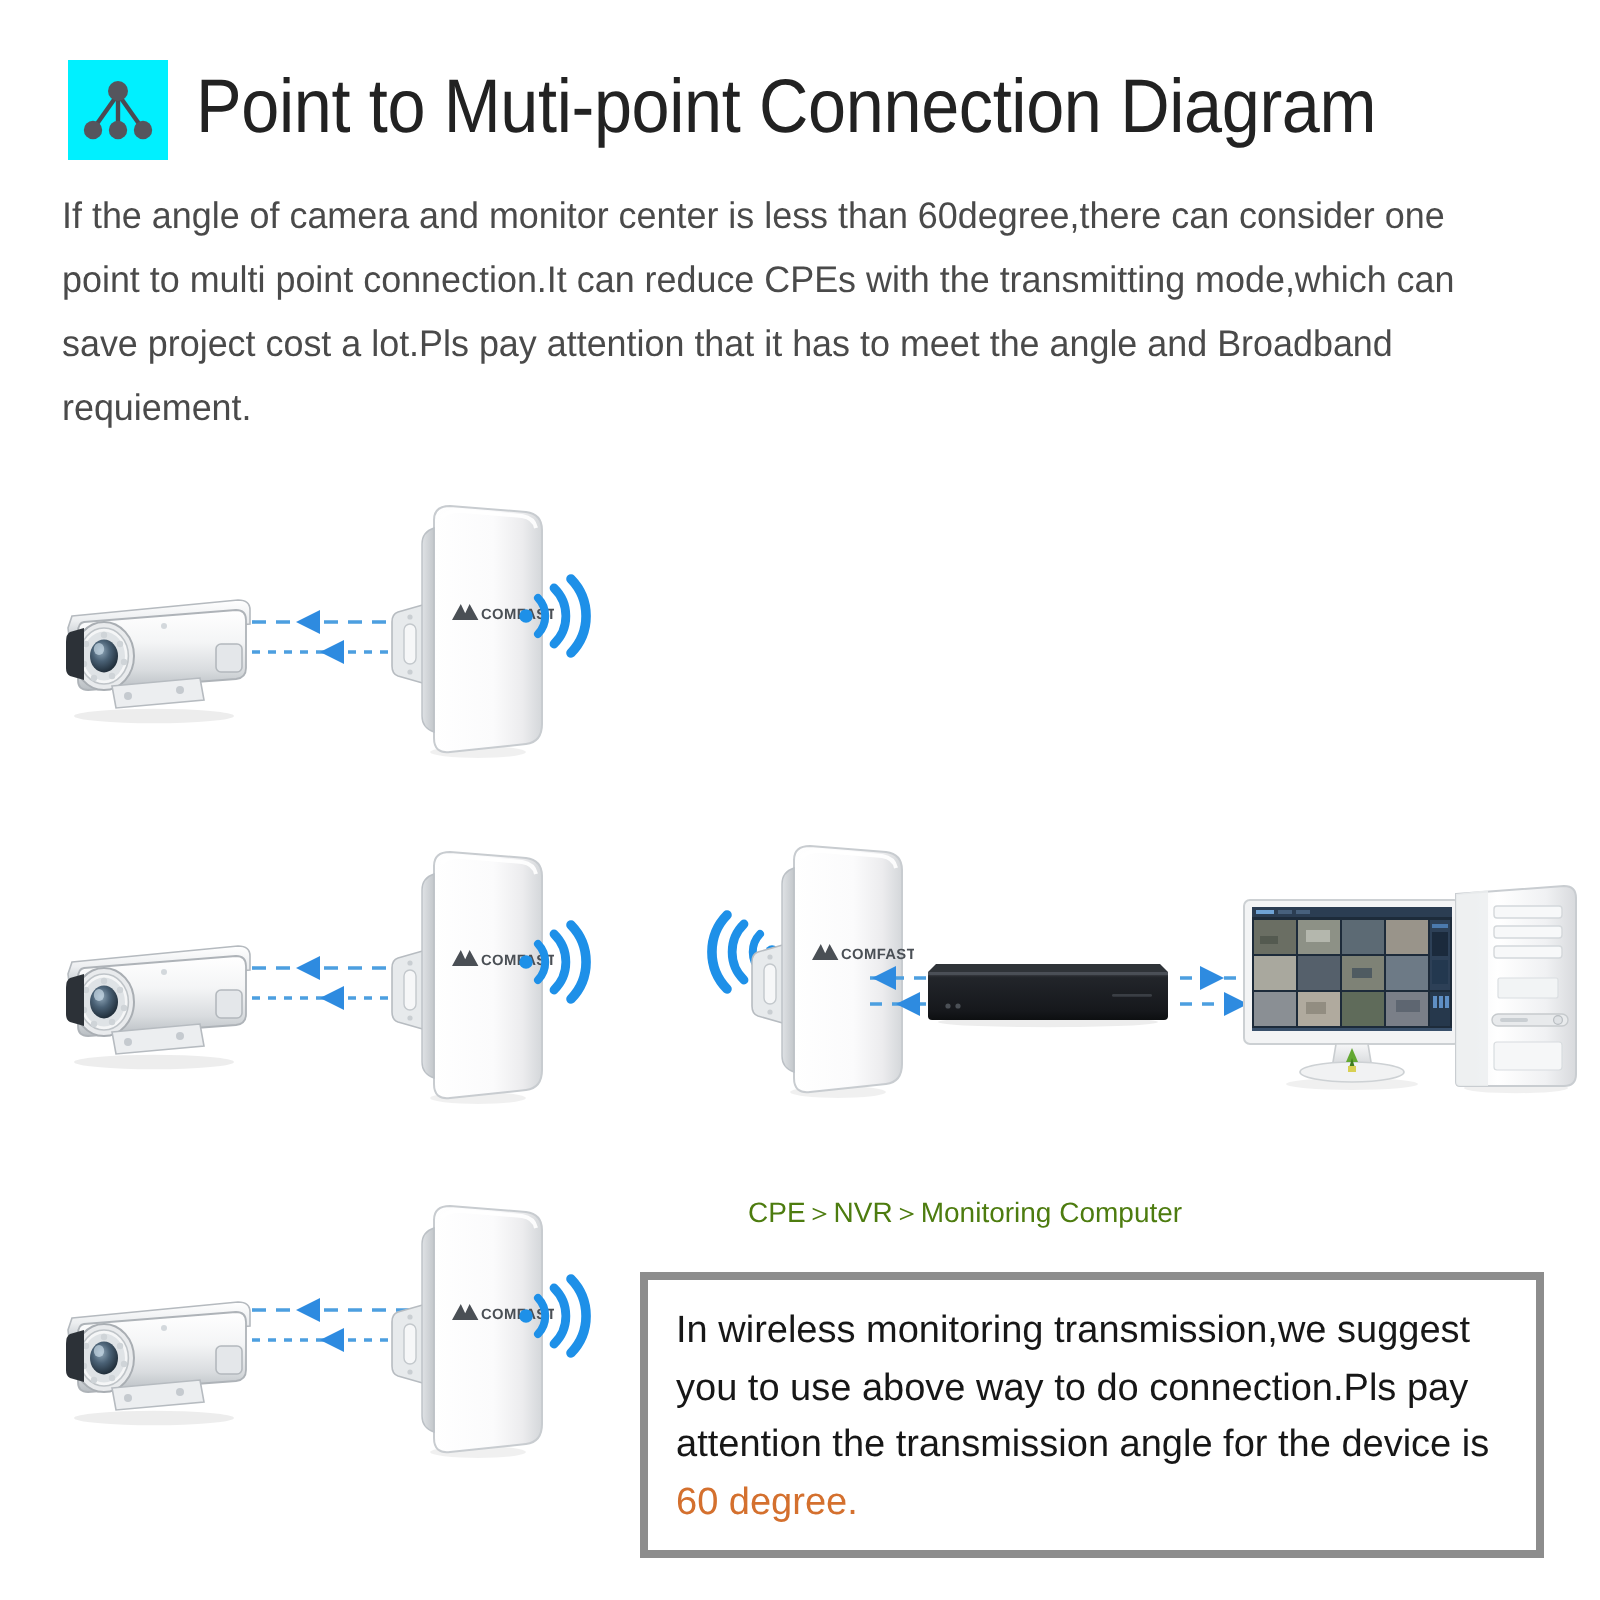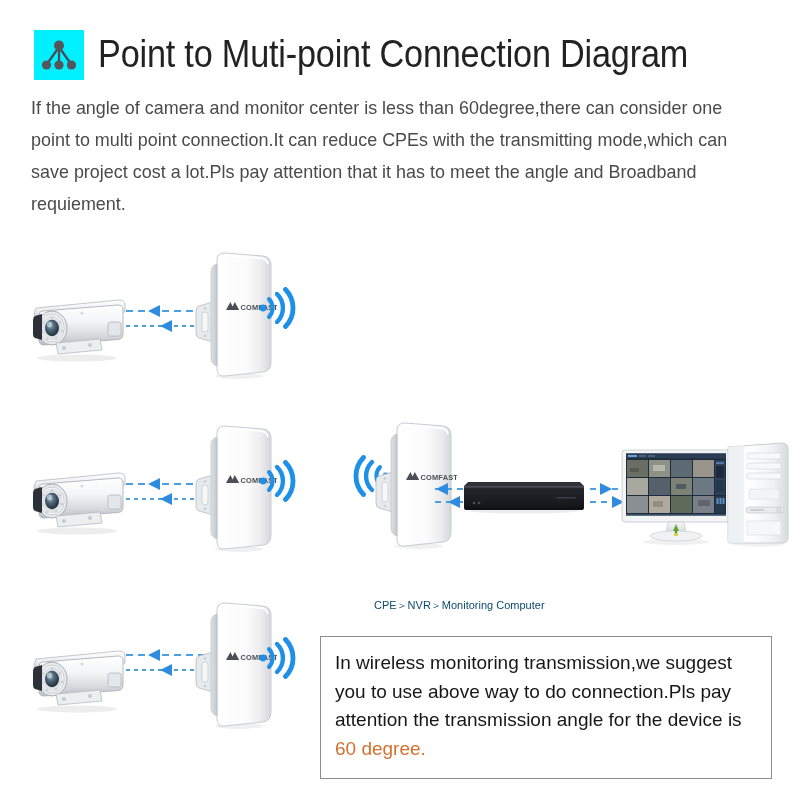--- a/index.html
+++ b/index.html
@@ -33,29 +33,29 @@
   
   .intro{
     position:absolute;left:31px;top:92px;width:736px;
     font-size:18.5px;line-height:32px;color:#4a4a4a;
     font-family:"Liberation Sans Narrow","Liberation Sans",sans-serif;
     transform:scaleX(0.97);transform-origin:left top;
   }
 
   
   .lbl{
-    position:absolute;font-size:11px;color:#0c4a6e;
+    position:absolute;font-size:14px;color:#4d7c0f;
     font-family:"Liberation Sans Narrow","Liberation Sans",sans-serif;
     white-space:nowrap;
   }
 
   
   .callout{
     position:absolute;left:320px;top:636px;width:452px;height:143px;
-    border:1px solid #4d7c0f;
+    border:4px solid #4d7c0f;
     background:#ffffff;
     box-sizing:border-box;
   }
   .callout-text{
     position:absolute;left:14px;top:12px;width:428px;
     font-size:19px;line-height:28.5px;color:#171717;
     font-family:"Liberation Sans Narrow","Liberation Sans",sans-serif;
   }
   .hl-orange{color:#D4702E;}
 </style>

